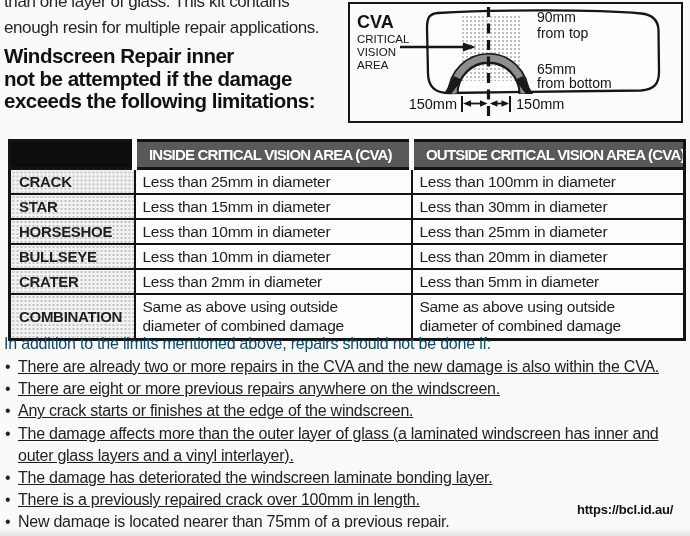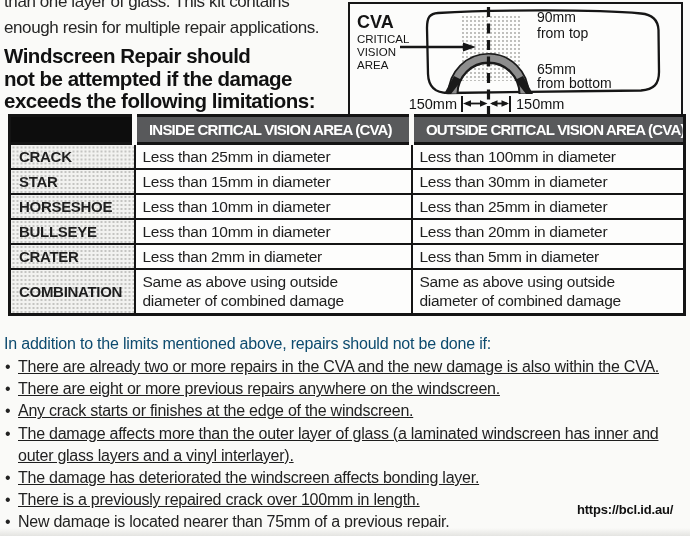--- a/index.html
+++ b/index.html
@@ -17,21 +17,21 @@
              font-size:20.5px; font-weight:bold; line-height:22.5px;
              letter-spacing:-0.5px; color:#111; }
 
   
   .diagram { position:absolute; left:348px; top:2px; width:335px; height:121px;
              border:2px solid #161616; background:#fcfcfb; }
   .diagram svg { display:block; }
   .diagram text { font-family:"Liberation Sans", sans-serif; fill:#141414; }
 
   
-  table.limits { position:absolute; left:8px; top:114px; width:675px;
+  table.limits { position:absolute; left:8px; top:139px; width:675px;
                  border-collapse:collapse; table-layout:fixed;
                  border:3px solid #141414; background:#fdfdfc; }
   table.limits col.c1 { width:125px; }
   table.limits col.c2 { width:277px; }
   table.limits col.c3 { width:273px; }
   table.limits th { height:28px; color:#fff; font-size:15px; font-weight:bold;
                     letter-spacing:-0.8px; text-align:left; padding:0 0 0 12px;
                     border-bottom:3px solid #141414; white-space:nowrap; overflow:hidden; }
   table.limits th.corner { padding:0; }
   table.limits th.gap { border-left:5px solid #fafaf8; }
@@ -65,21 +65,21 @@
 <body>
 
 <div id="page">
 
   <div class="intro">
     <div>than one layer of glass. This kit contains</div>
     <div>enough resin for multiple repair applications.</div>
   </div>
 
   <div class="heading">
-    <div>Windscreen Repair should</div>
+    <div>Windscreen Repair inner</div>
     <div>not be attempted if the damage</div>
     <div>exceeds the following limitations:</div>
   </div>
 
   <div class="diagram">
     <svg width="331" height="117" viewBox="0 0 331 117">
       <defs>
         <pattern id="dotpat" width="4" height="4" patternUnits="userSpaceOnUse">
           <circle cx="1" cy="1" r="0.9" fill="#a2a29e"></circle>
         </pattern>
@@ -169,21 +169,21 @@
     </tr>
   </tbody>
     </table>
 
   <div class="notes-intro">In addition to the limits mentioned above, repairs should not be done if:</div>
   <ul class="excl">
     <li>There are already two or more repairs in the CVA and the new damage is also within the CVA.</li>
     <li>There are eight or more previous repairs anywhere on the windscreen.</li>
     <li>Any crack starts or finishes at the edge of the windscreen.</li>
     <li>The damage affects more than the outer layer of glass (a laminated windscreen has inner and outer glass layers and a vinyl interlayer).</li>
-    <li>The damage has deteriorated the windscreen affects bonding layer.</li>
+    <li>The damage has deteriorated the windscreen laminate bonding layer.</li>
     <li>There is a previously repaired crack over 100mm in length.</li>
     <li>New damage is located nearer than 75mm of a previous repair.</li>
   </ul>
 
   <div class="url">https://bcl.id.au/</div>
 
   <div class="scan-edge"></div>
 </div>
 
 </body></html>

